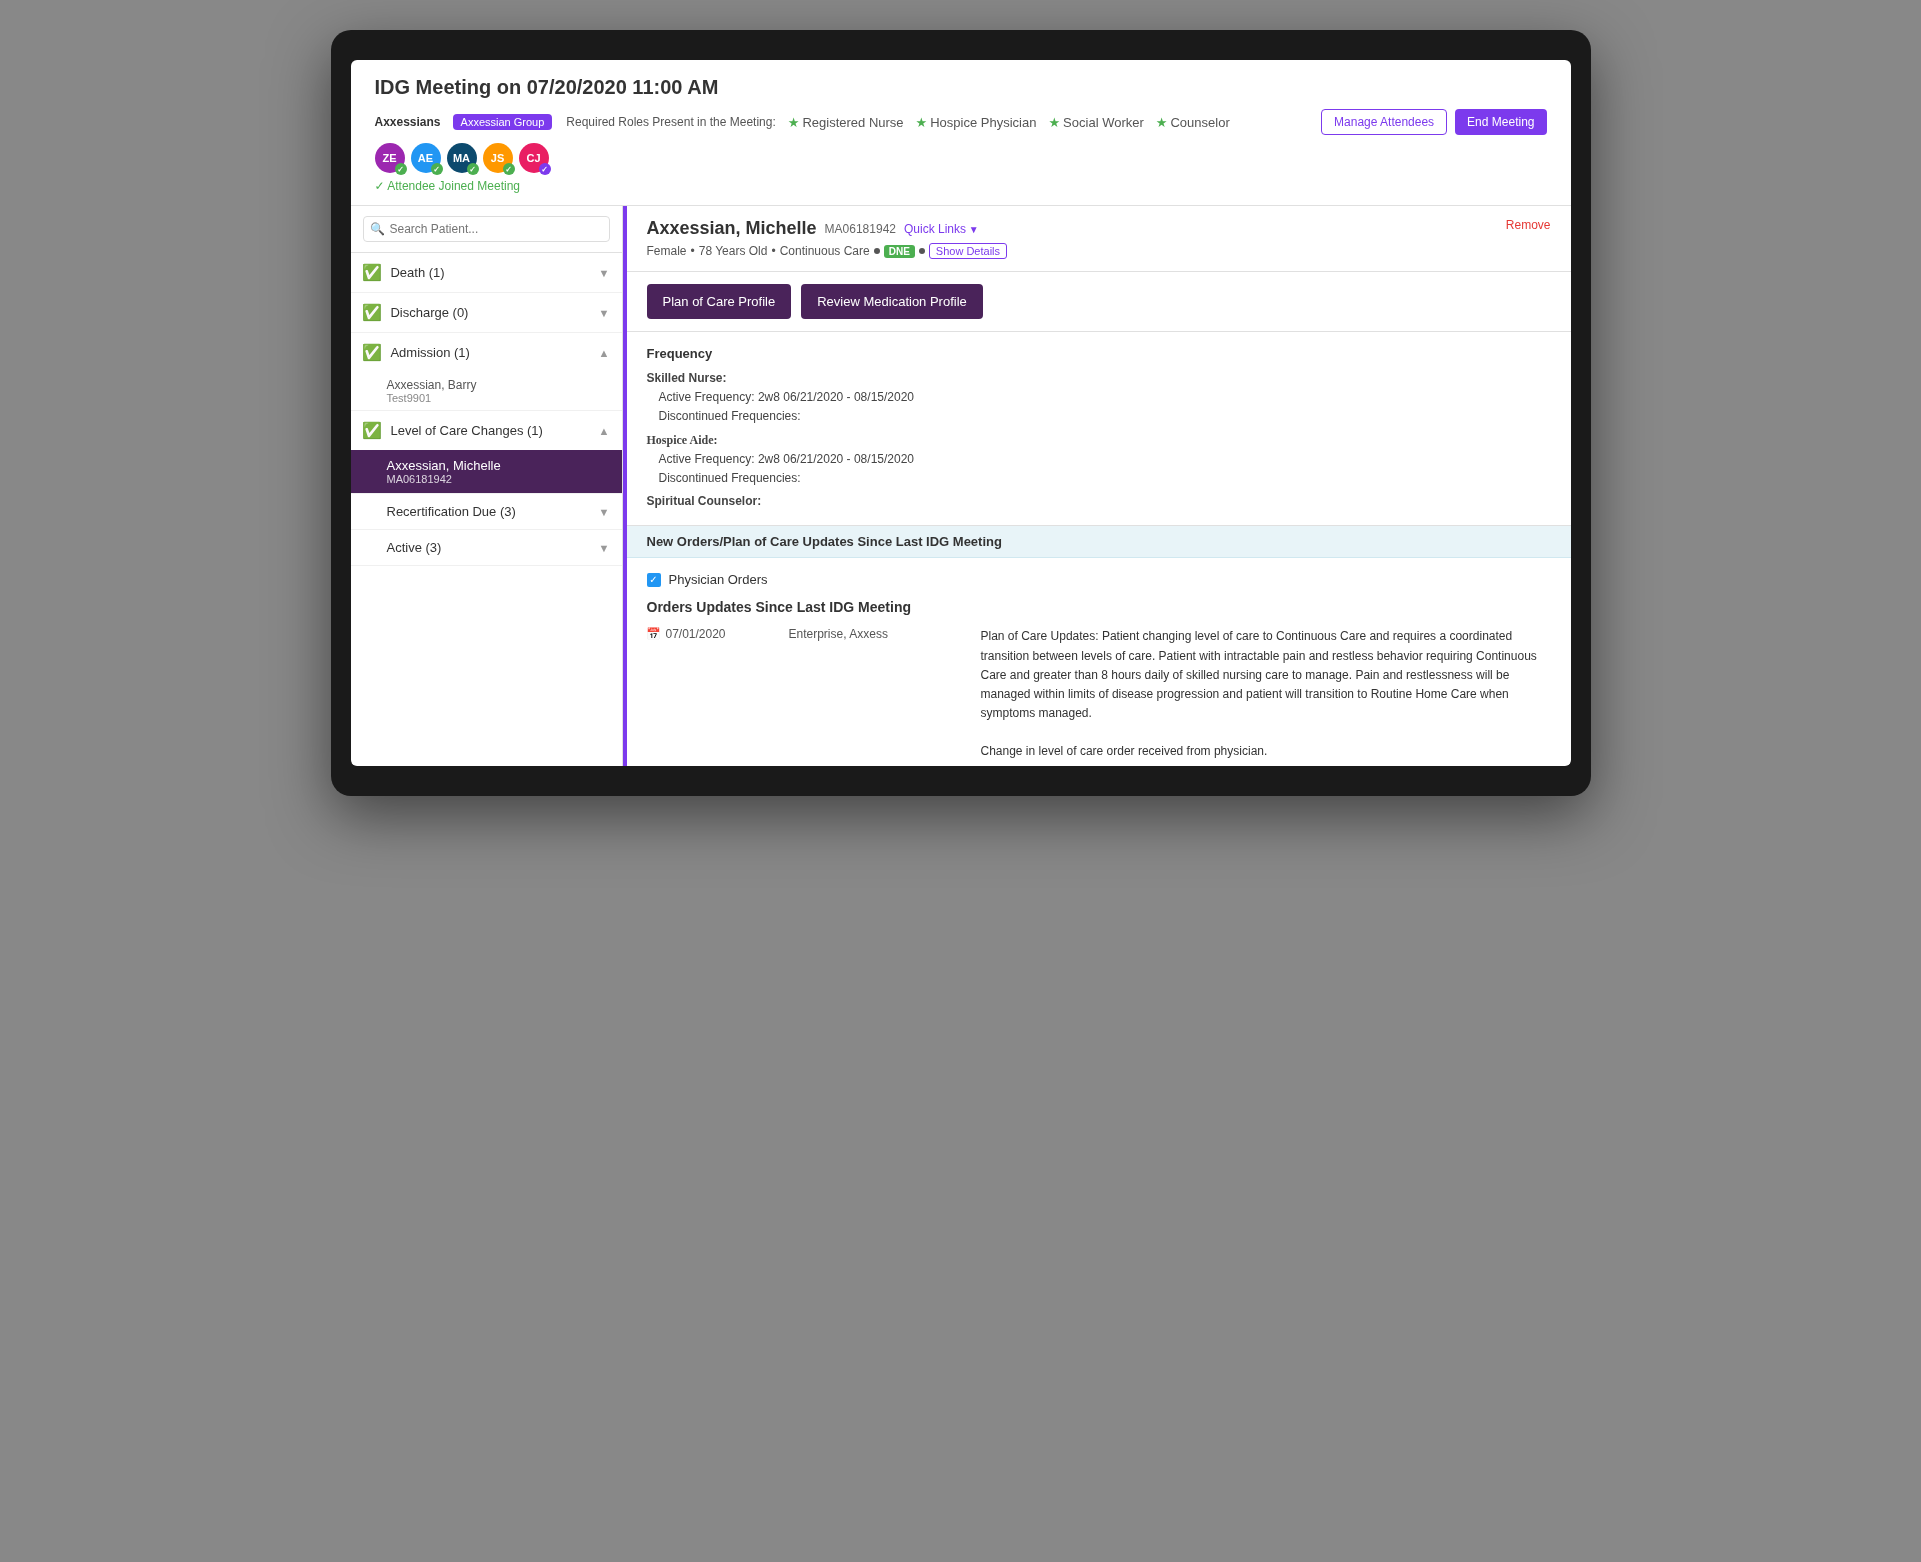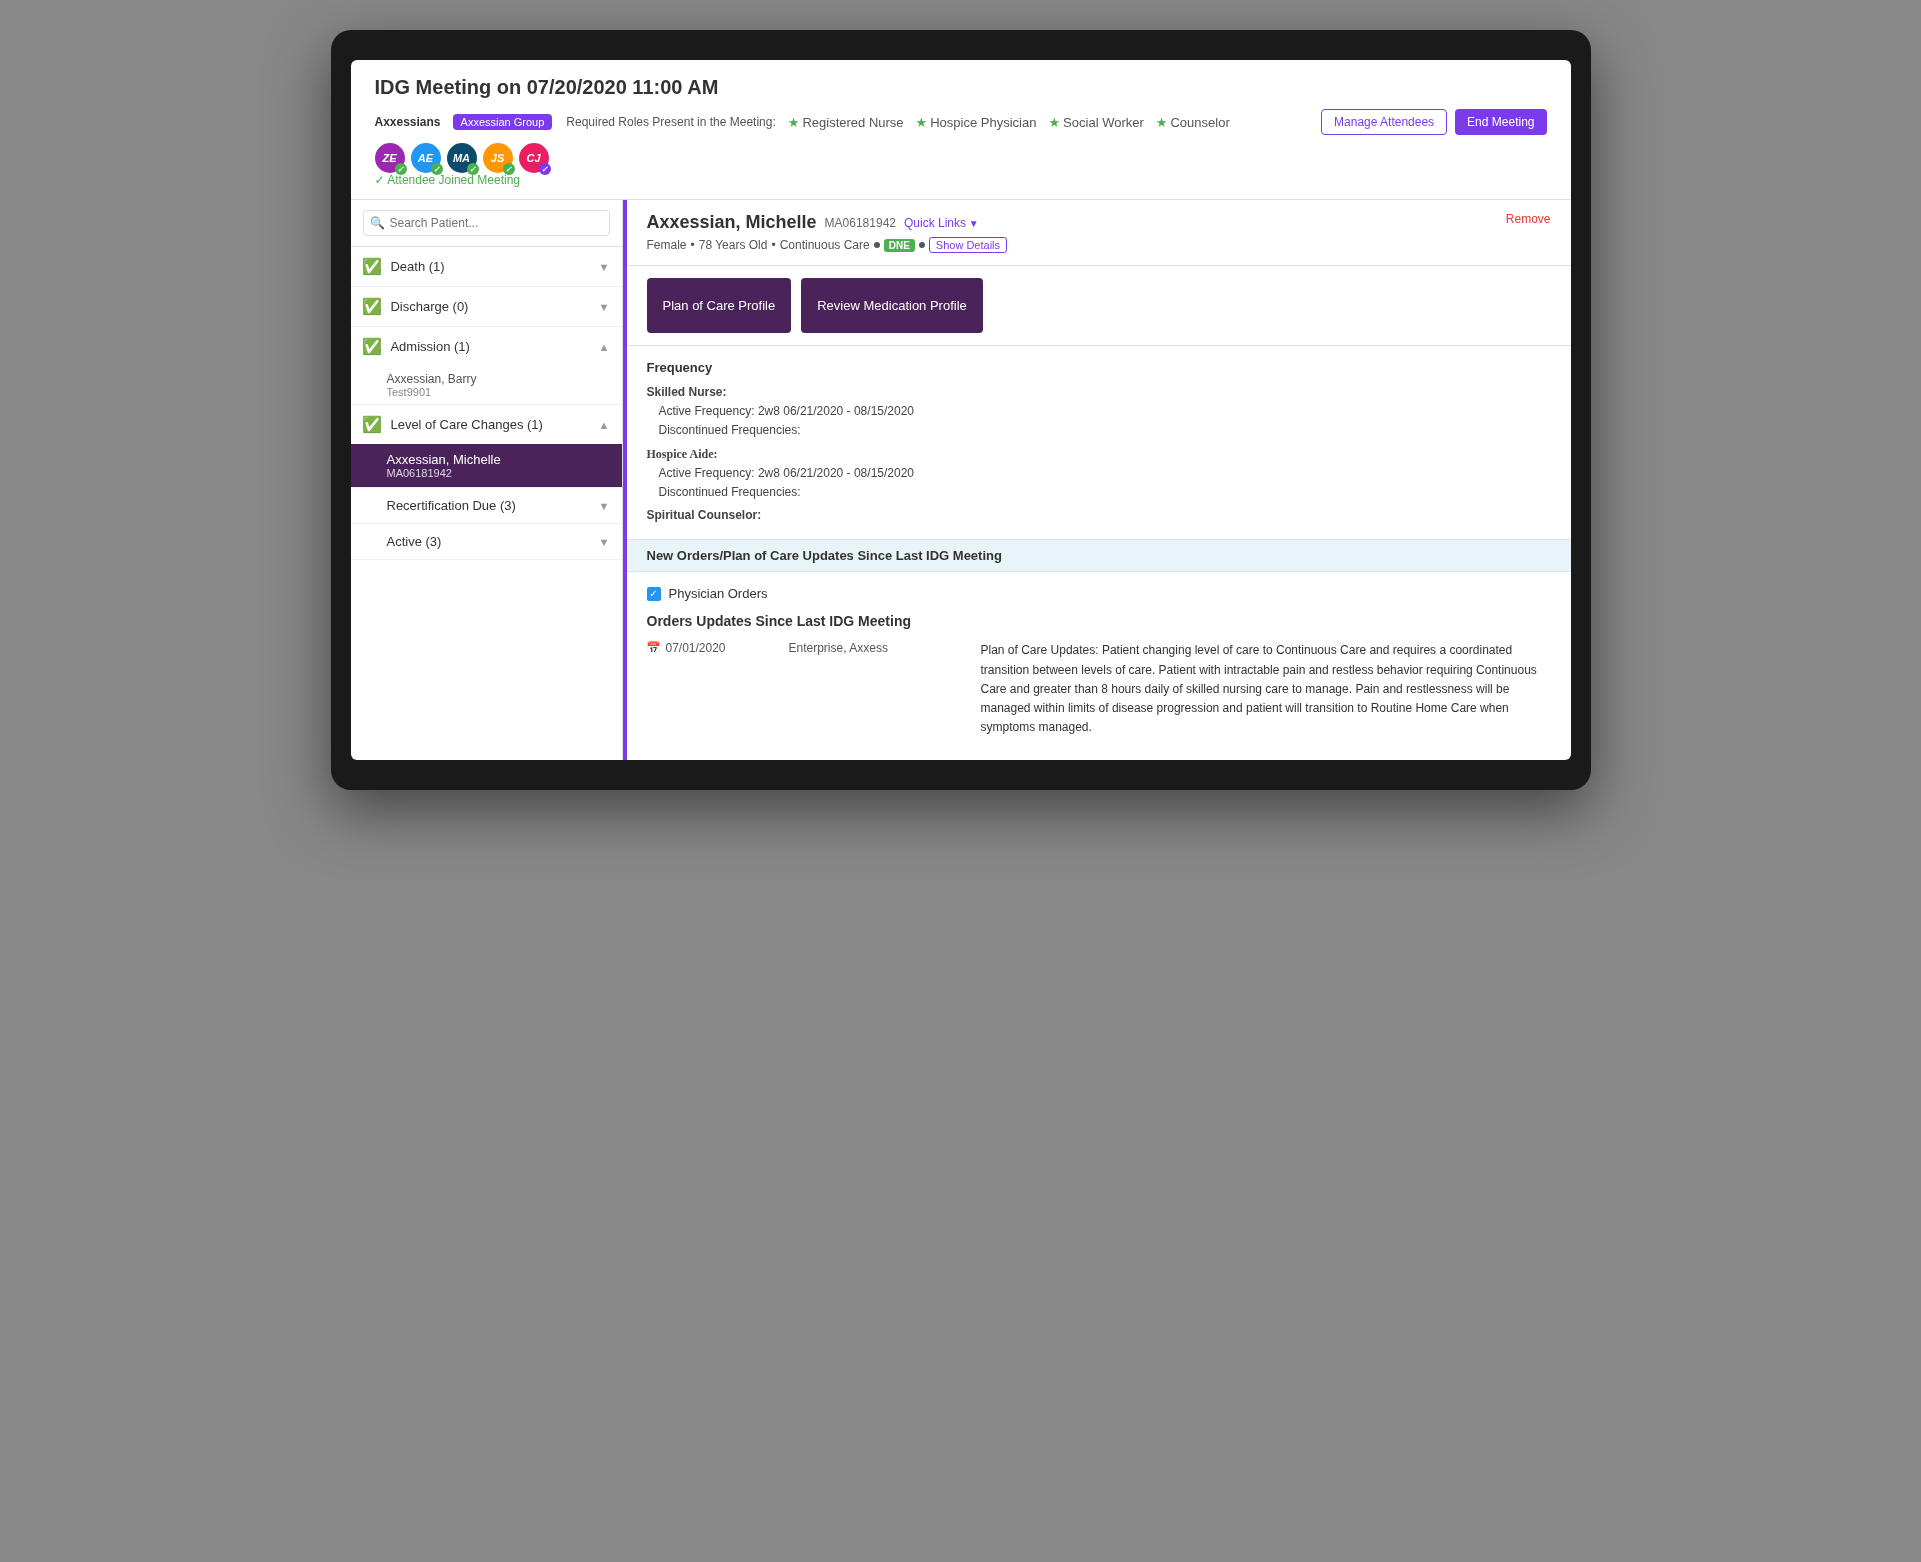--- a/index.html
+++ b/index.html
@@ -84,21 +84,21 @@
     }
     .role-item::before {
       content: '★';
       color: #4caf50;
       margin-right: 3px;
     }
     .attendees-row {
       display: flex;
       align-items: center;
       gap: 6px;
-      font-style: italic;
+      margin-bottom: 6px;
     }
     .avatar {
       width: 30px;
       height: 30px;
       border-radius: 50%;
       display: flex;
       align-items: center;
       justify-content: center;
       font-size: 11px;
       font-weight: 700;
@@ -305,21 +305,21 @@
     .action-buttons {
       padding: 12px 20px;
       border-bottom: 1px solid #e0e0e0;
       display: flex;
       gap: 10px;
     }
     .btn-plan {
       background: #4a235a;
       color: #fff;
       border: none;
-      padding: 20px 16px;
+      padding: 10px 16px;
       border-radius: 4px;
       font-size: 13px;
       cursor: pointer;
     }
     .btn-review {
       background: #4a235a;
       color: #fff;
       border: none;
       padding: 7px 16px;
       border-radius: 4px;

